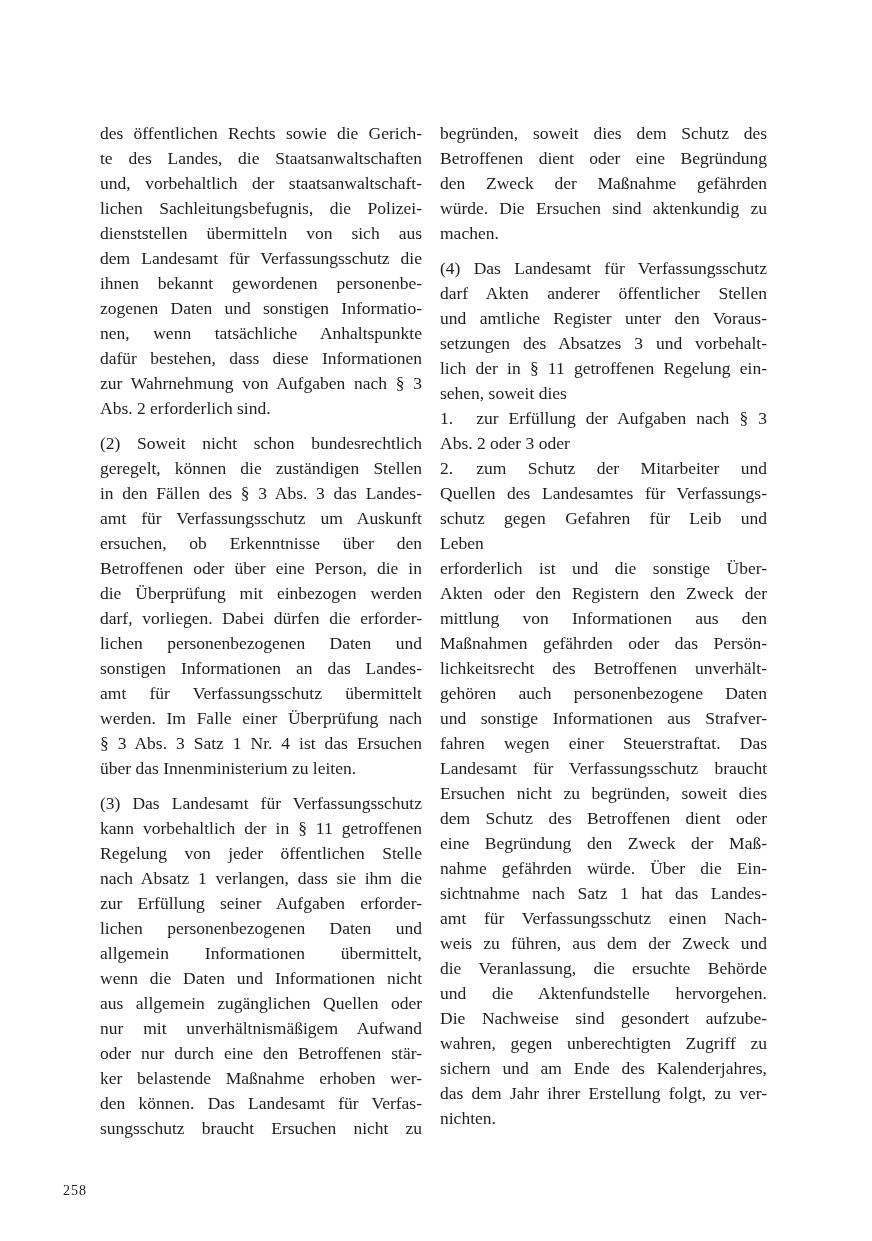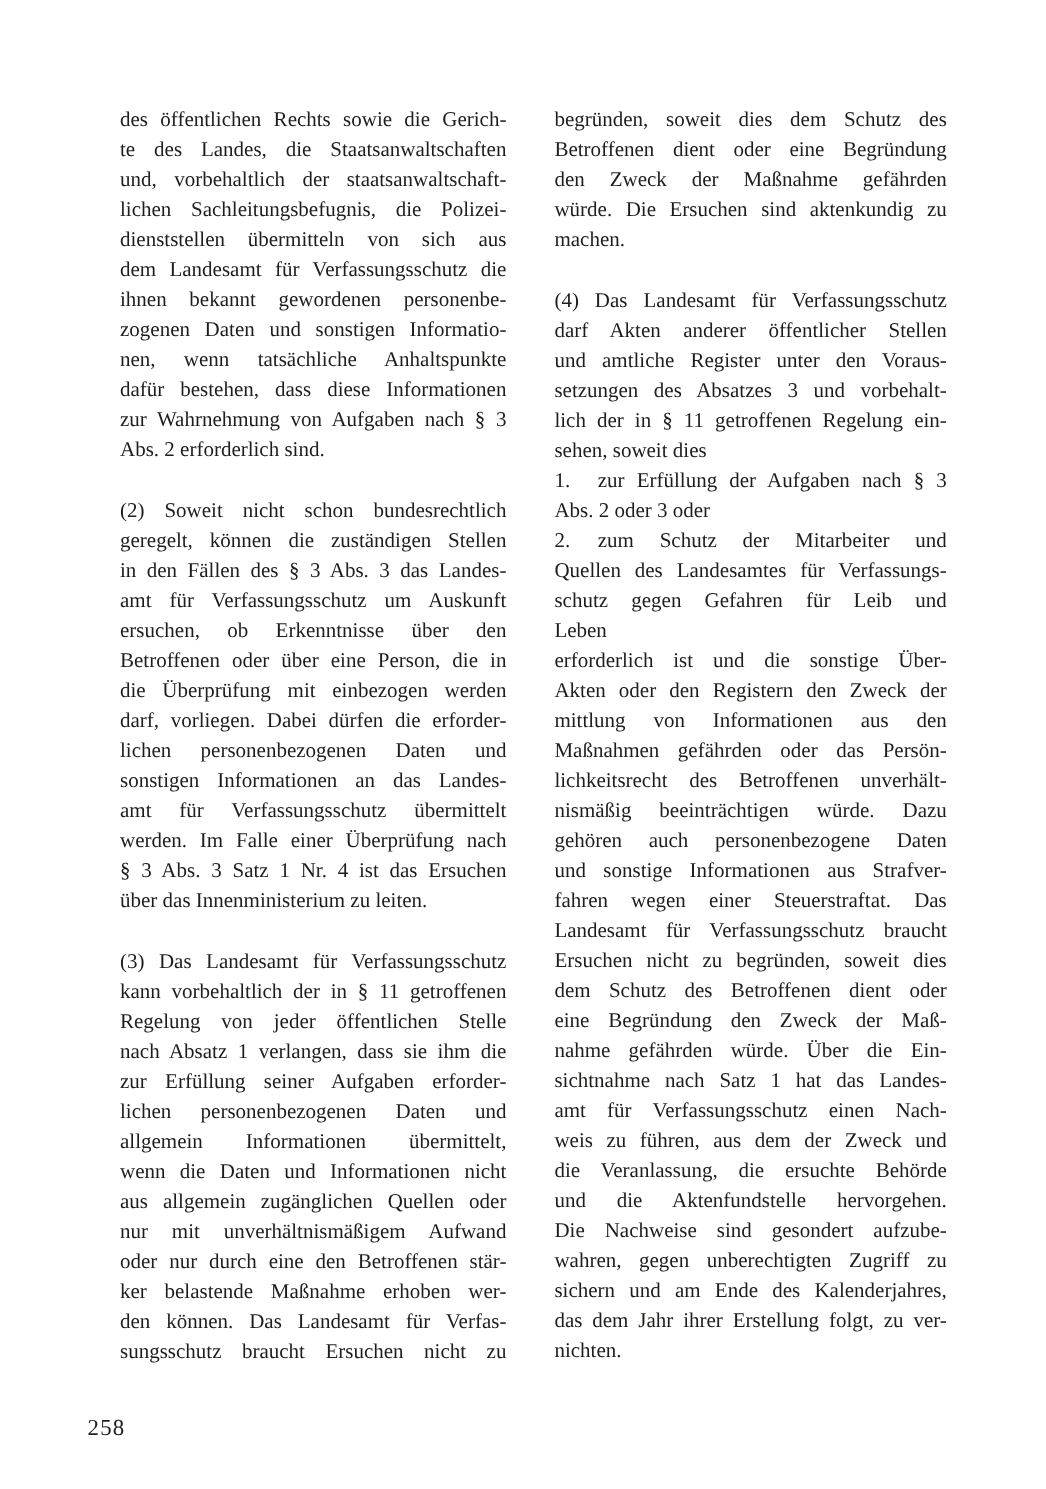--- a/index.html
+++ b/index.html
@@ -13,50 +13,49 @@
     overflow: hidden;
   }
   .page {
     position: absolute;
     left: 0; top: 0;
     width: 872px; height: 1241px;
   }
   .columns {
     position: absolute;
     left: 100px;
-    top: 87px;
+    top: 121px;
     display: flex;
-    gap: 40px;
+    gap: 18px;
   }
   .col { font-size: 17.5px; }
   .col-left  { width: 322px; }
   .col-right { width: 327px; }
-  .para + .para { margin-top: 26px; }
+  .para + .para { margin-top: 10px; }
   .line {
     height: 25px;
     line-height: 25px;
     text-align: justify;
     text-align-last: justify;
     white-space: nowrap;
   }
   .line.left {
     text-align-last: left;
   }
   .list-gap {
     display: inline-block;
     width: 23px;
   }
   .page-number {
     position: absolute;
     left: 63px;
     top: 1180px;
-    font-size: 19px;
+    font-size: 14px;
     line-height: 22px;
     letter-spacing: 1px;
-    margin-left: 10px;
   }
 </style>
 </head>
 <body>
 
 <div class="page">
 
   <div class="columns">
     <div class="col col-left">
         <div class="para">
@@ -125,21 +124,20 @@
           <div class="line left">Abs. 2 oder 3 oder</div>
           <div class="line"><span>2.</span><span class="list-gap"></span>zum Schutz der Mitarbeiter und</div>
           <div class="line">Quellen des Landesamtes für Verfassungs-</div>
           <div class="line">schutz gegen Gefahren für Leib und</div>
           <div class="line left">Leben</div>
           <div class="line">erforderlich ist und die sonstige Über-</div>
           <div class="line">Akten oder den Registern den Zweck der</div>
           <div class="line">mittlung von Informationen aus den</div>
           <div class="line">Maßnahmen gefährden oder das Persön-</div>
           <div class="line">lichkeitsrecht des Betroffenen unverhält-</div>
-          <div class="line">nismäßig beeinträchtigen würde. Dazu</div>
           <div class="line">gehören auch personenbezogene Daten</div>
           <div class="line">und sonstige Informationen aus Strafver-</div>
           <div class="line">fahren wegen einer Steuerstraftat. Das</div>
           <div class="line">Landesamt für Verfassungsschutz braucht</div>
           <div class="line">Ersuchen nicht zu begründen, soweit dies</div>
           <div class="line">dem Schutz des Betroffenen dient oder</div>
           <div class="line">eine Begründung den Zweck der Maß-</div>
           <div class="line">nahme gefährden würde. Über die Ein-</div>
           <div class="line">sichtnahme nach Satz 1 hat das Landes-</div>
           <div class="line">amt für Verfassungsschutz einen Nach-</div>

